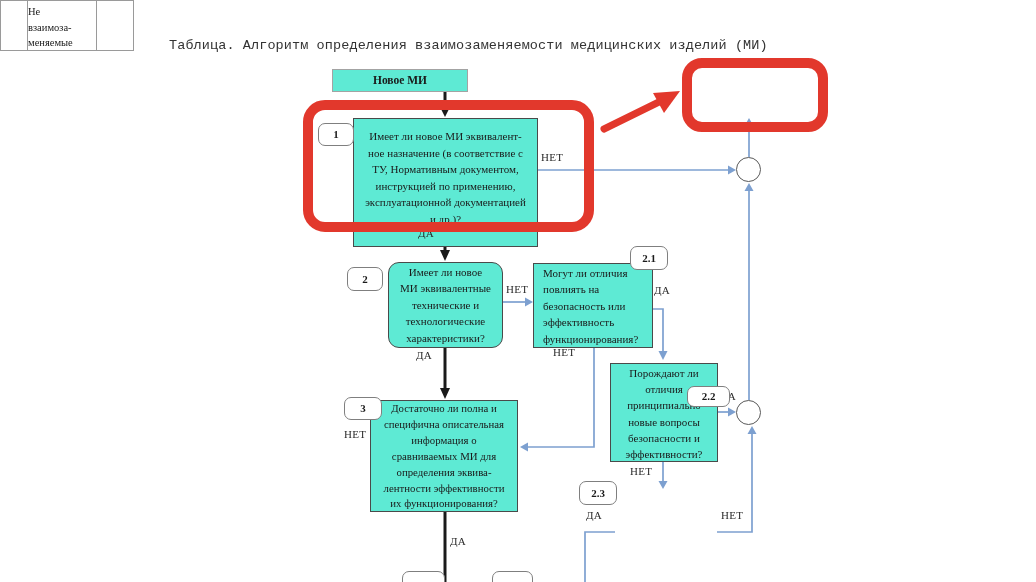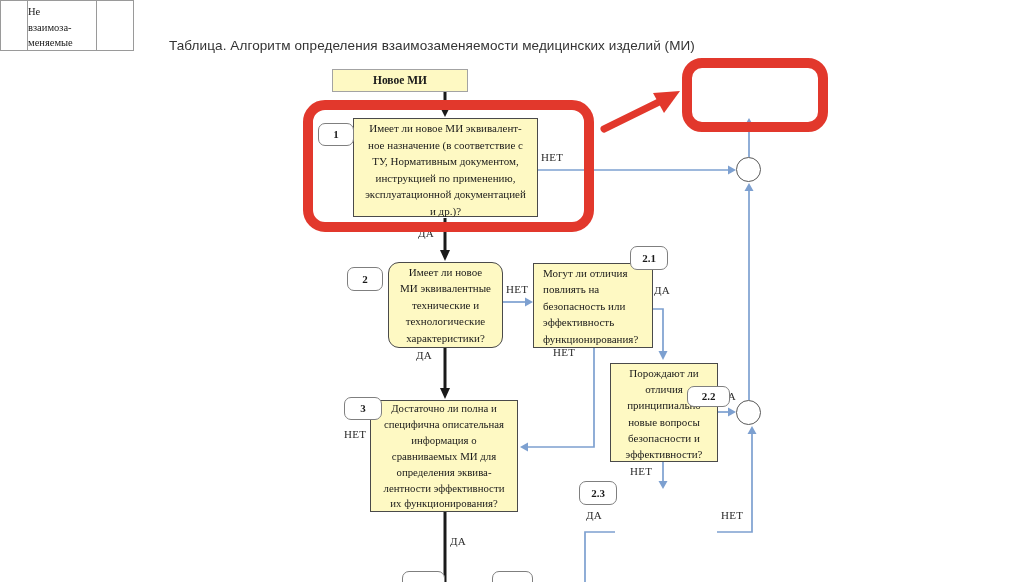--- a/index.html
+++ b/index.html
@@ -7,41 +7,41 @@
     --highlight-red:#e2382c;
     --trunk-black:#1a1a1a;
   }
   html,body{margin:0;padding:0;background:#fff;}
   #canvas{
     position:relative;width:1036px;height:582px;background:#ffffff;
     overflow:hidden;font-family:"Liberation Serif","DejaVu Serif",serif;color:#1a1a1a;
   }
   #title{
     position:absolute;left:169px;top:38px;z-index:2;
-    font-family:Liberation Sans, sans-serif;
+    font-family:Liberation Mono, monospace;
     font-size:13.5px;color:#333;letter-spacing:0.1px;
   }
   svg.lines{position:absolute;left:0;top:0;z-index:1;}
   .blue-stroke{stroke:var(--connector-blue);stroke-width:1.7;fill:none;}
   .blue-fill{fill:var(--connector-blue);}
   .black-stroke{stroke:var(--trunk-black);stroke-width:3;fill:none;}
   .black-fill{fill:var(--trunk-black);}
   .red-stroke{stroke:var(--highlight-red);stroke-width:7;fill:none;}
   .red-fill{fill:var(--highlight-red);}
 
   .node{
-    position:absolute;box-sizing:border-box;background:#fef9c3;z-index:2;
+    position:absolute;box-sizing:border-box;background:#5eead4;z-index:2;
     border:1px solid #4a4a4a;font-size:11px;line-height:16.5px;
     text-align:center;white-space:pre-line;
   }
   .start{
     left:332px;top:69px;width:136px;height:23px;border:1px solid #a3a3a3;
     font-weight:bold;font-size:11.5px;line-height:21px;
   }
-  .q1{left:353px;top:118px;width:185px;height:99px;padding-top:1px;}
+  .q1{left:353px;top:118px;width:185px;height:129px;padding-top:9px;}
   .q2{left:388px;top:262px;width:115px;height:86px;line-height:16.4px;padding-top:1px;border-radius:11px;}
   .q2_1{left:533px;top:263px;width:120px;height:85px;line-height:16.4px;text-align:left;padding:1px 2px 0 9px;}
   .q2_2{left:610px;top:363px;width:108px;height:99px;line-height:16.2px;padding-top:1px;}
   .q2_3{left:615px;top:490px;width:102px;height:83px;line-height:16.4px;text-align:left;padding:0 2px 0 5px;}
   .q3{left:370px;top:400px;width:148px;height:112px;font-size:10.8px;line-height:15.9px;padding-top:0;}
   .outcome{
     left:691px;top:69px;width:132px;height:49px;display:flex;z-index:2;
     font-size:10.5px;line-height:15.5px;border:1px solid #9a9a9a;white-space:pre-line;
   }
   .outcome .cell-l{width:26px;border-right:1px solid #9a9a9a;}

